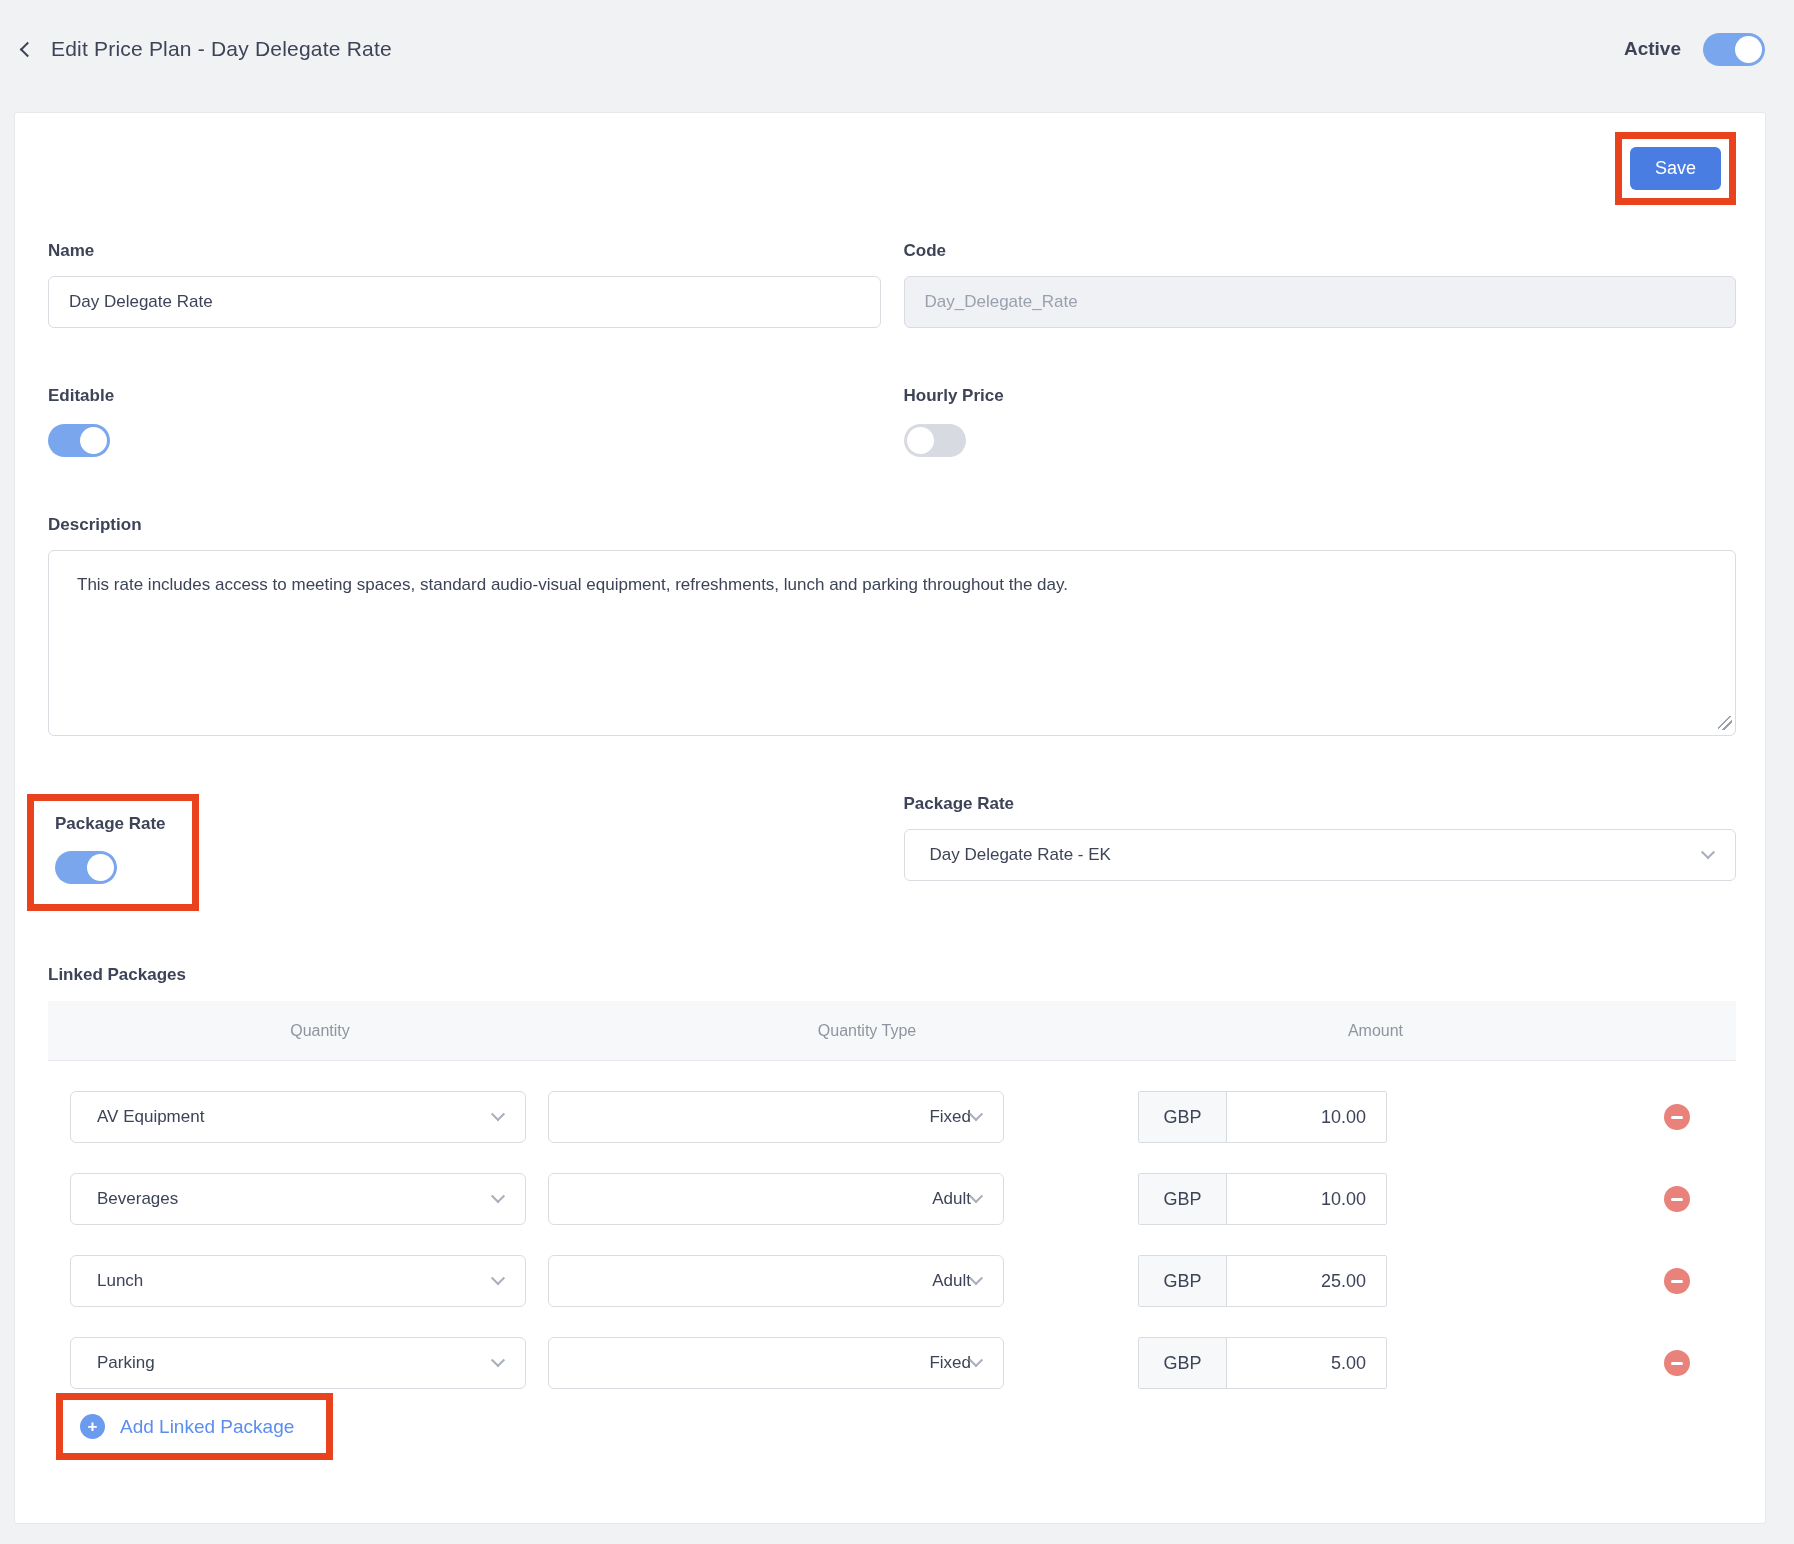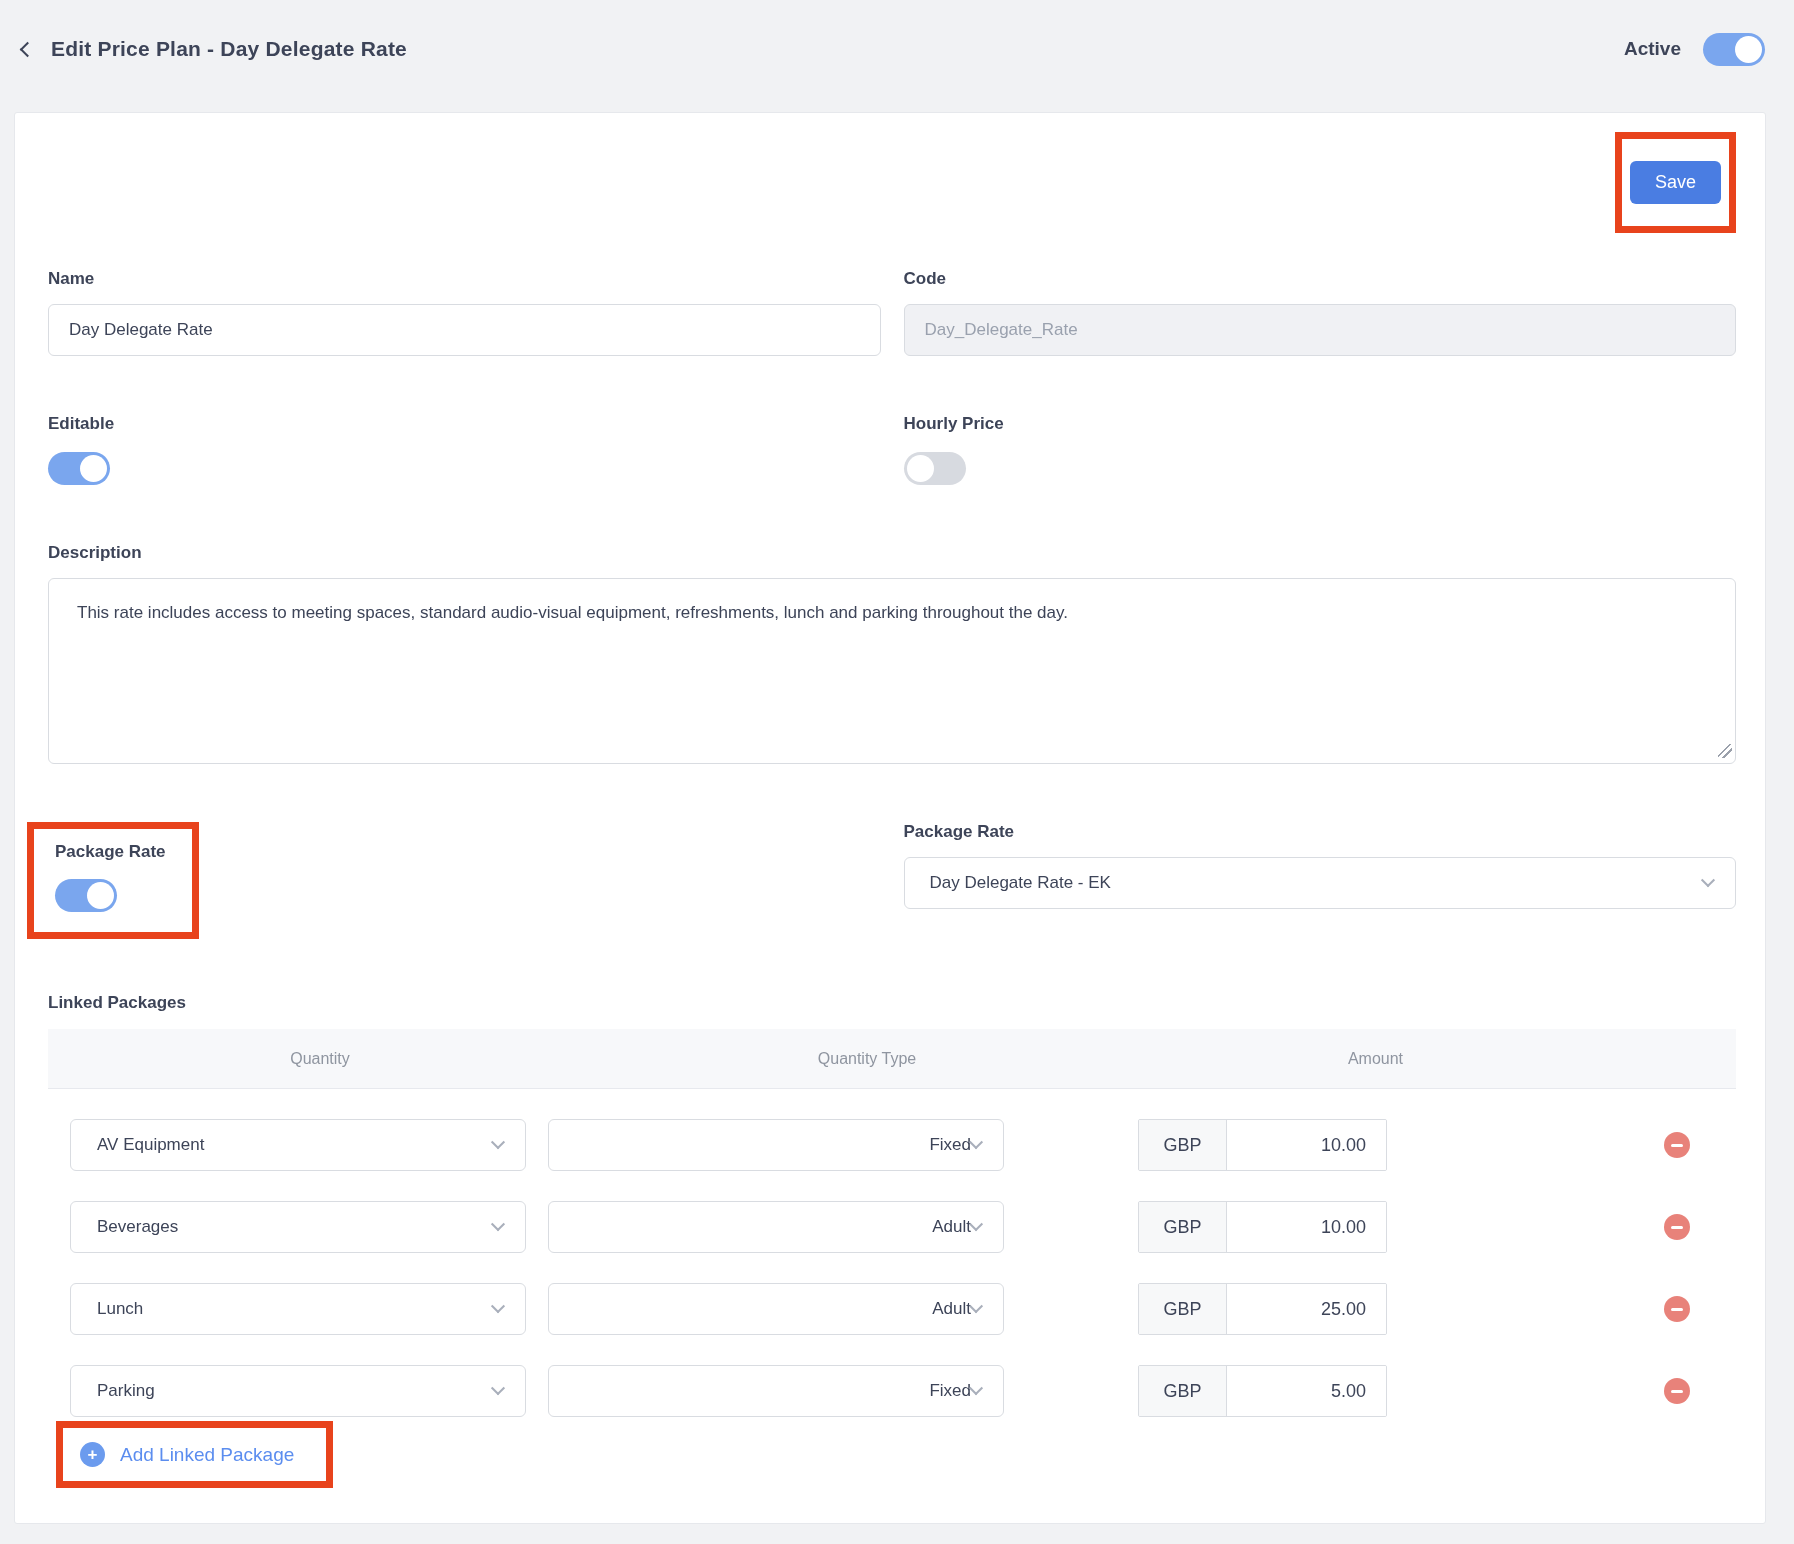--- a/index.html
+++ b/index.html
@@ -28,41 +28,41 @@
     padding:0 29px 14px 22px;
   }
   .header-left{display:flex;align-items:center;gap:18px;}
   .back-chev{
     width:11px;height:11px;
     border-left:2.5px solid var(--text-dark);
     border-bottom:2.5px solid var(--text-dark);
     transform:rotate(45deg);
     cursor:pointer;
   }
-  .page-title{font-size:21px;font-weight:700;letter-spacing:.2px;}
+  .page-title{font-size:21px;font-weight:400;letter-spacing:.2px;}
   .header-right{display:flex;align-items:center;gap:22px;}
   .active-label{font-size:19px;font-weight:700;}
   
   .toggle{width:62px;height:33px;border-radius:17px;position:relative;background:#d7dae0;cursor:pointer;flex:0 0 auto;}
   .toggle.on{background:var(--toggle-on-blue);}
   .toggle .knob{position:absolute;top:3px;left:3px;width:27px;height:27px;border-radius:50%;background:#fff;}
   .toggle.on .knob{left:auto;right:3px;}
   
   .card{
     margin:0 28px 0 14px;
     height:1412px;
     background:#fff;
     border:1px solid #e6e8ec;
     border-radius:3px;
     padding:19px 29px 0 33px;
   }
   
   .save-row{display:flex;justify-content:flex-end;}
   .annotation{border:7px solid var(--annotation-red);}
-  .save-annotation{padding:22px 8px;display:flex;}
+  .save-annotation{padding:8px 8px;display:flex;}
   .save-btn{
     width:91px;height:43px;
     background:var(--save-blue);
     color:#fff;border:none;border-radius:6px;
     font-size:18px;font-family:inherit;
     cursor:pointer;
   }
   
   .form-grid{margin-top:36px;display:grid;grid-template-columns:1fr 1fr;column-gap:23px;row-gap:58px;}
   .field-label{display:block;font-size:17px;font-weight:700;margin-bottom:15px;}

